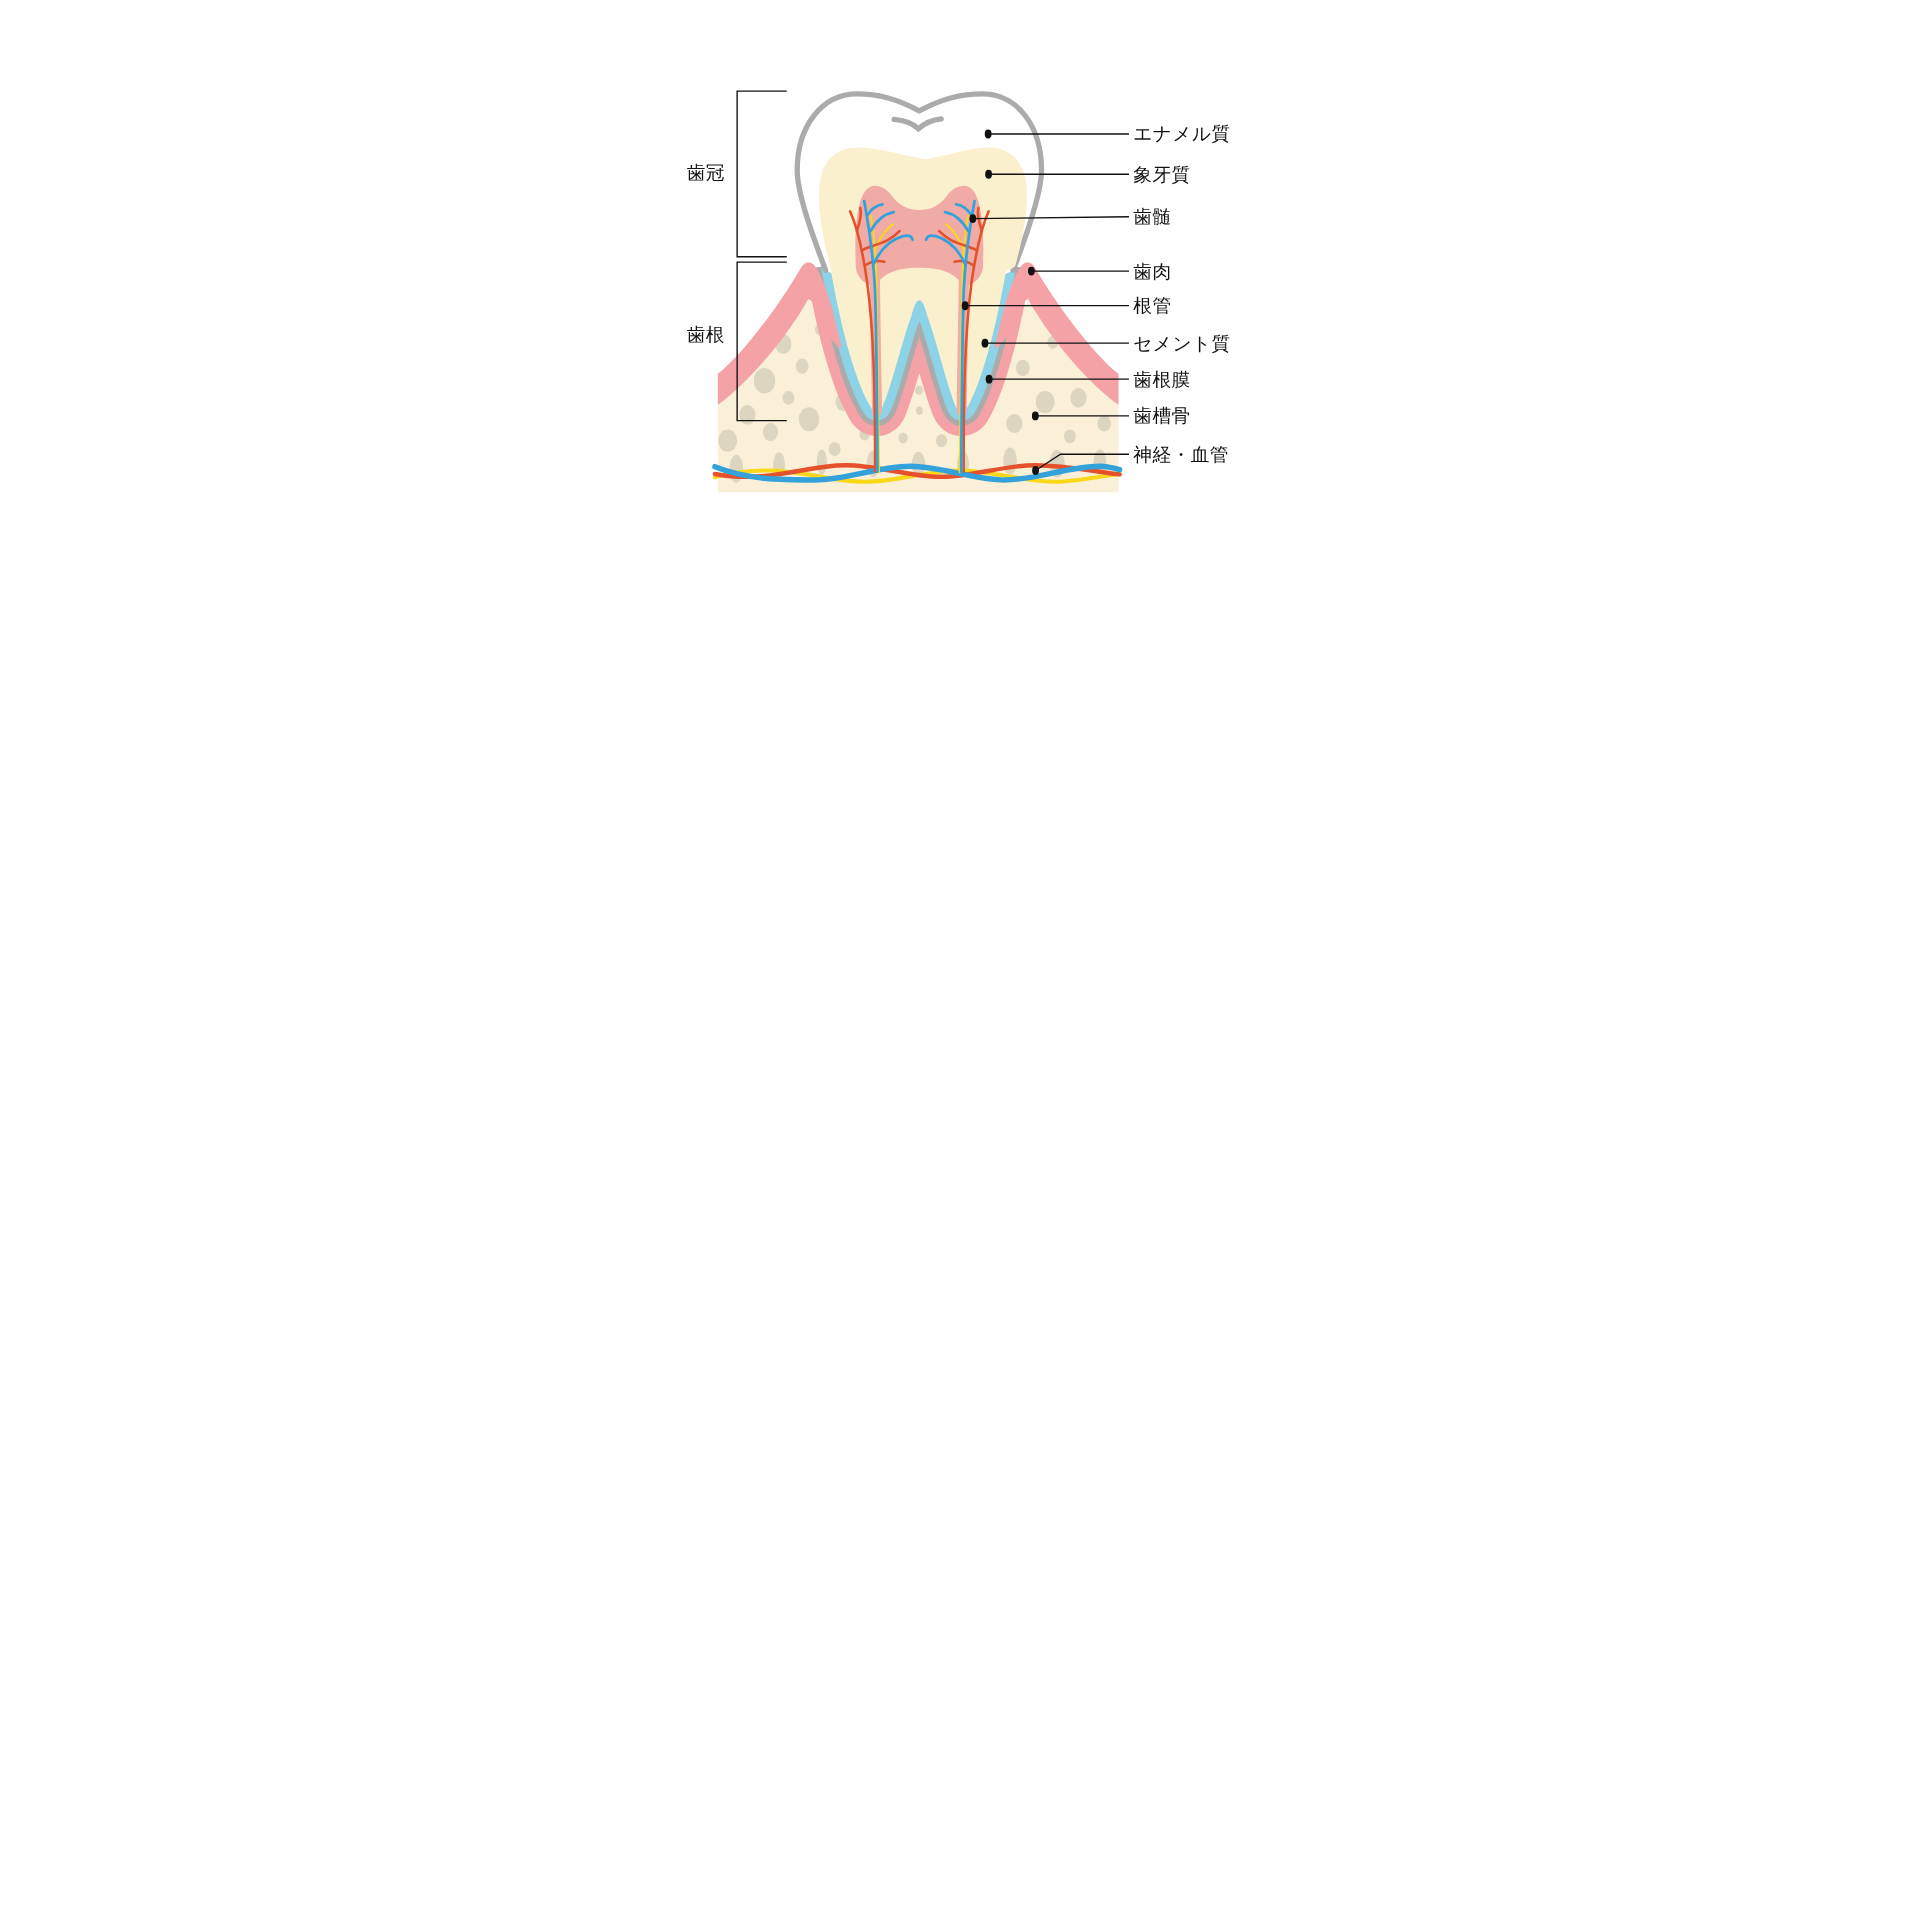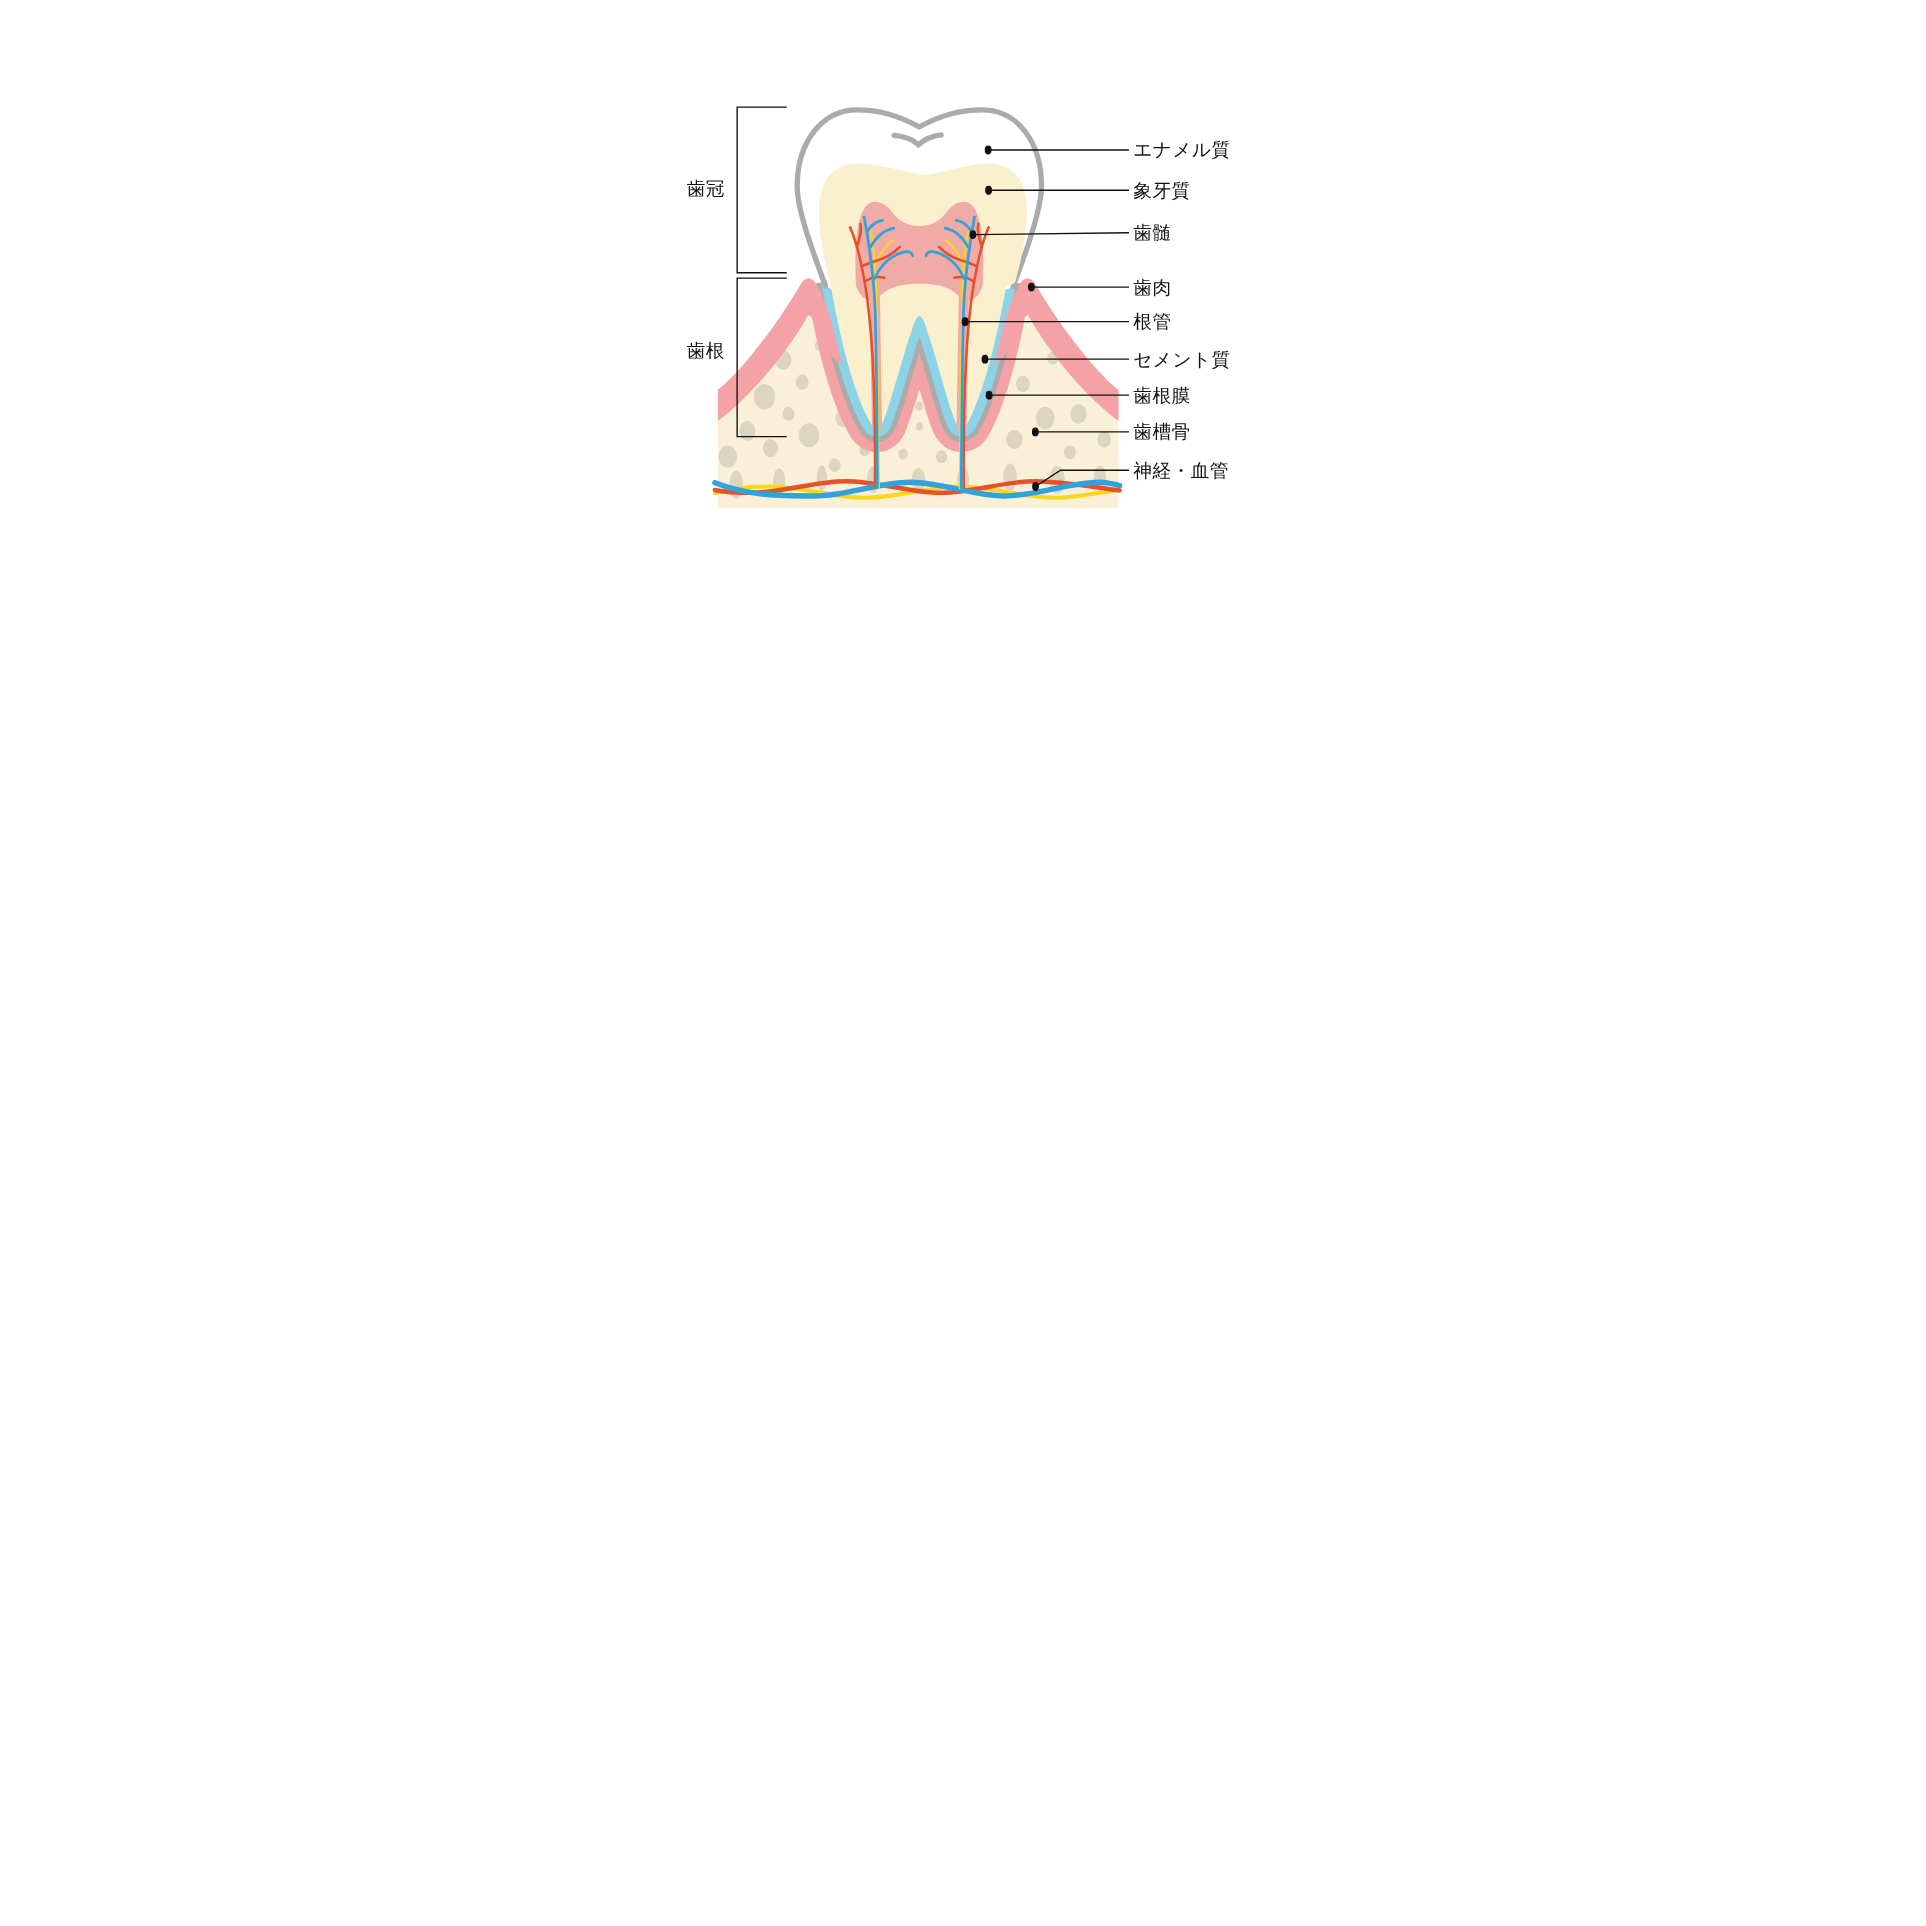--- a/index.html
+++ b/index.html
@@ -1,16 +1,16 @@
 <!DOCTYPE html>
 <html style="--c-ink: #111111; --c-gray: #ABABAB; --c-enamel: #FFFFFF; --c-dentin: #FBF0CD; --c-pulp: #F0ABA6; --c-gum: #F5A2A7; --c-cementum: #8CD3E8; --c-bone: #FAF0D8; --c-bonespot: #DCD5BF; --c-red: #E4512B; --c-blue: #33A2DB; --c-yellow: #F9D81A;font-size:6.2px"><head>
 <meta charset="utf-8">
 <style>
   html,body{margin:0;padding:0;background:#fff;}
-  .stage{width:100%;max-width:616px;margin:16px auto;}
+  .stage{width:100%;max-width:616px;margin:0 auto;}
   svg{display:block;width:100%;height:auto;background:#fff;}
   text{font-family:"Liberation Sans","DejaVu Sans",sans-serif;fill:var(--c-ink);}
   .part-label{font-size:218px;font-weight:500;letter-spacing:6px;}
   .leader{stroke:var(--c-ink);stroke-width:16px;fill:none;}
   .bracket{stroke:var(--c-ink);stroke-width:16px;fill:none;}
   .dot{fill:var(--c-ink);}
 </style>
 </head>
 <body>
 

